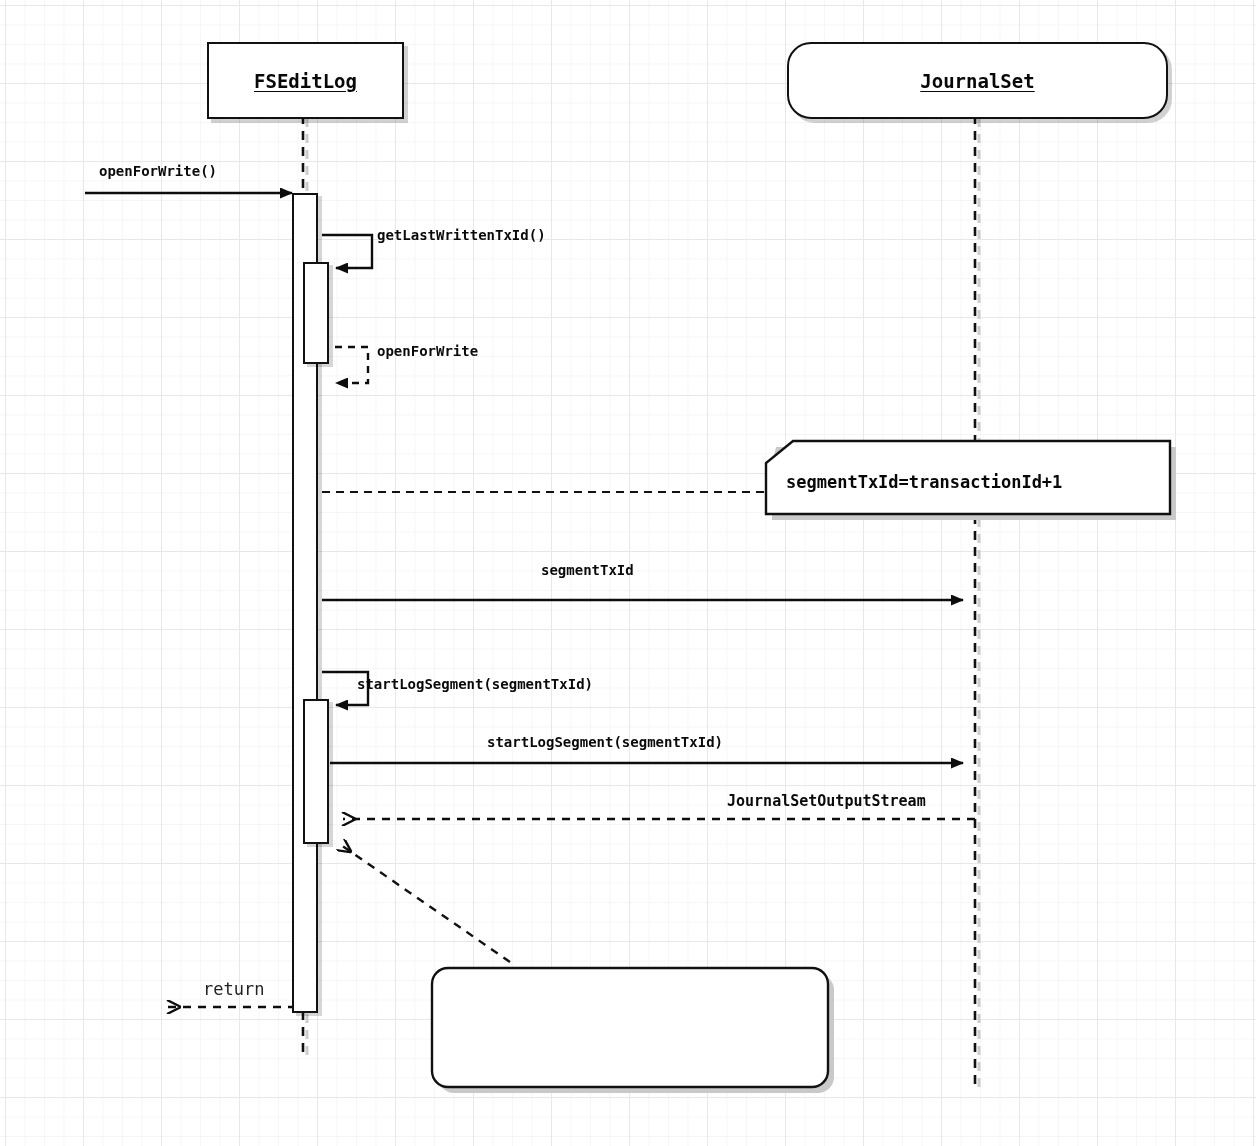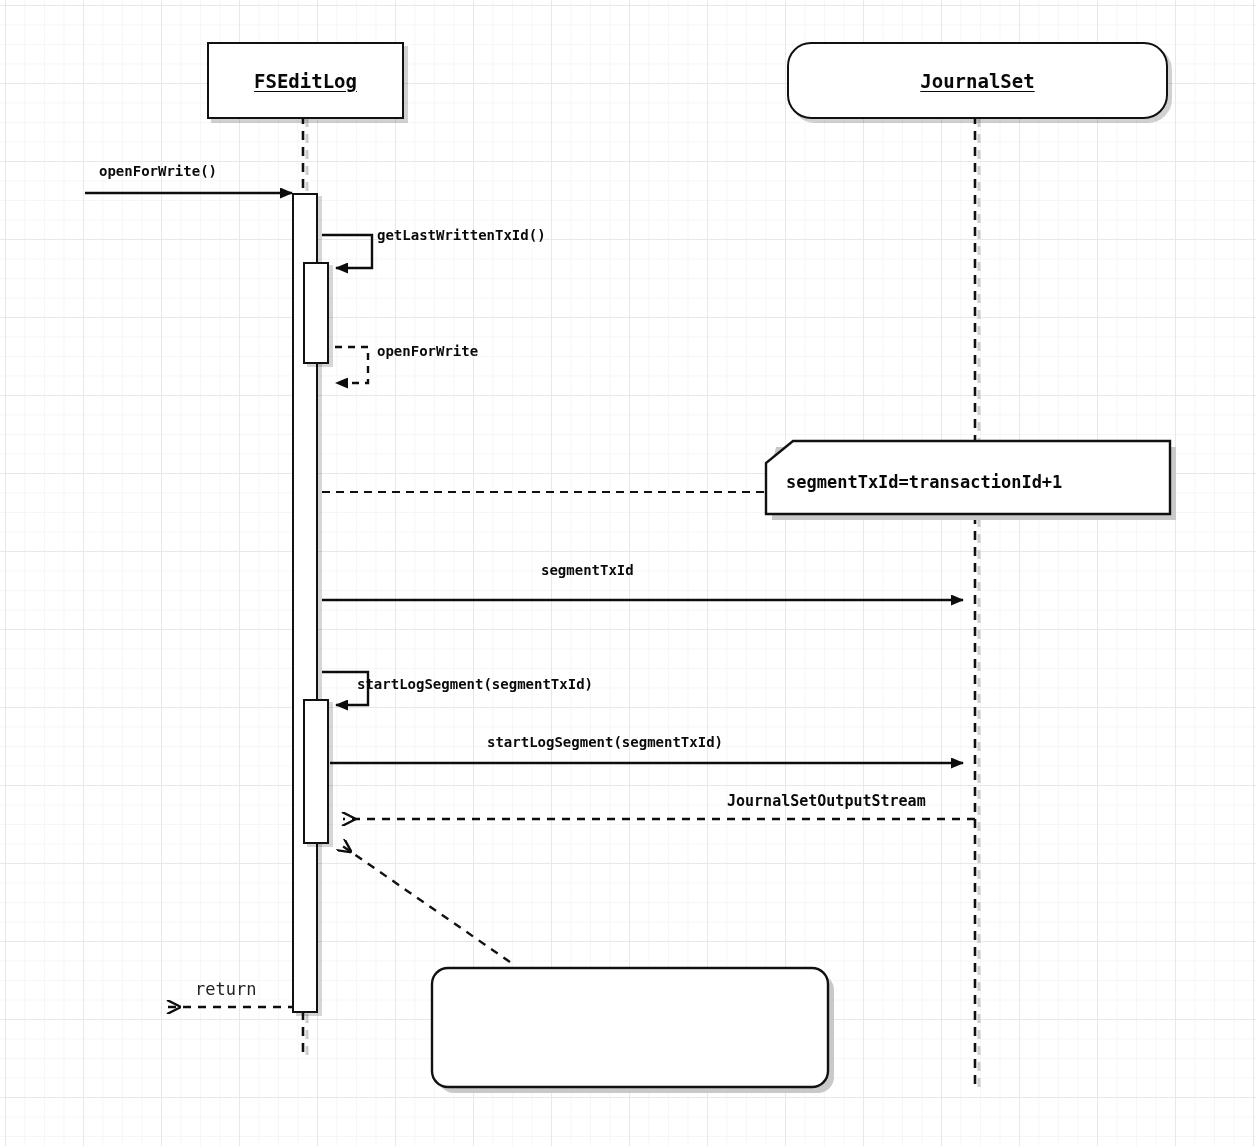--- a/index.html
+++ b/index.html
@@ -161,18 +161,18 @@
   <div class="lbl" style="left:377px; top:344px;">openForWrite</div>
 
   <div class="lbl" style="left:541px; top:563px;">segmentTxId</div>
 
   <div class="lbl" style="left:357px; top:677px;">startLogSegment(segmentTxId)</div>
 
   <div class="lbl" style="left:487px; top:735px;">startLogSegment(segmentTxId)</div>
 
   <div class="lbl lbl-sm" style="left:727px; top:793px;">JournalSetOutputStream</div>
 
-  <div class="lbl lbl-ret" style="left:195px; top:980px;">return</div>
+  <div class="lbl lbl-ret" style="left:203px; top:980px;">return</div>
 
   <div class="note-text" style="left:786px; top:472px;">segmentTxId=transactionId+1</div>
 
 
 </div>
 
 </body></html>

